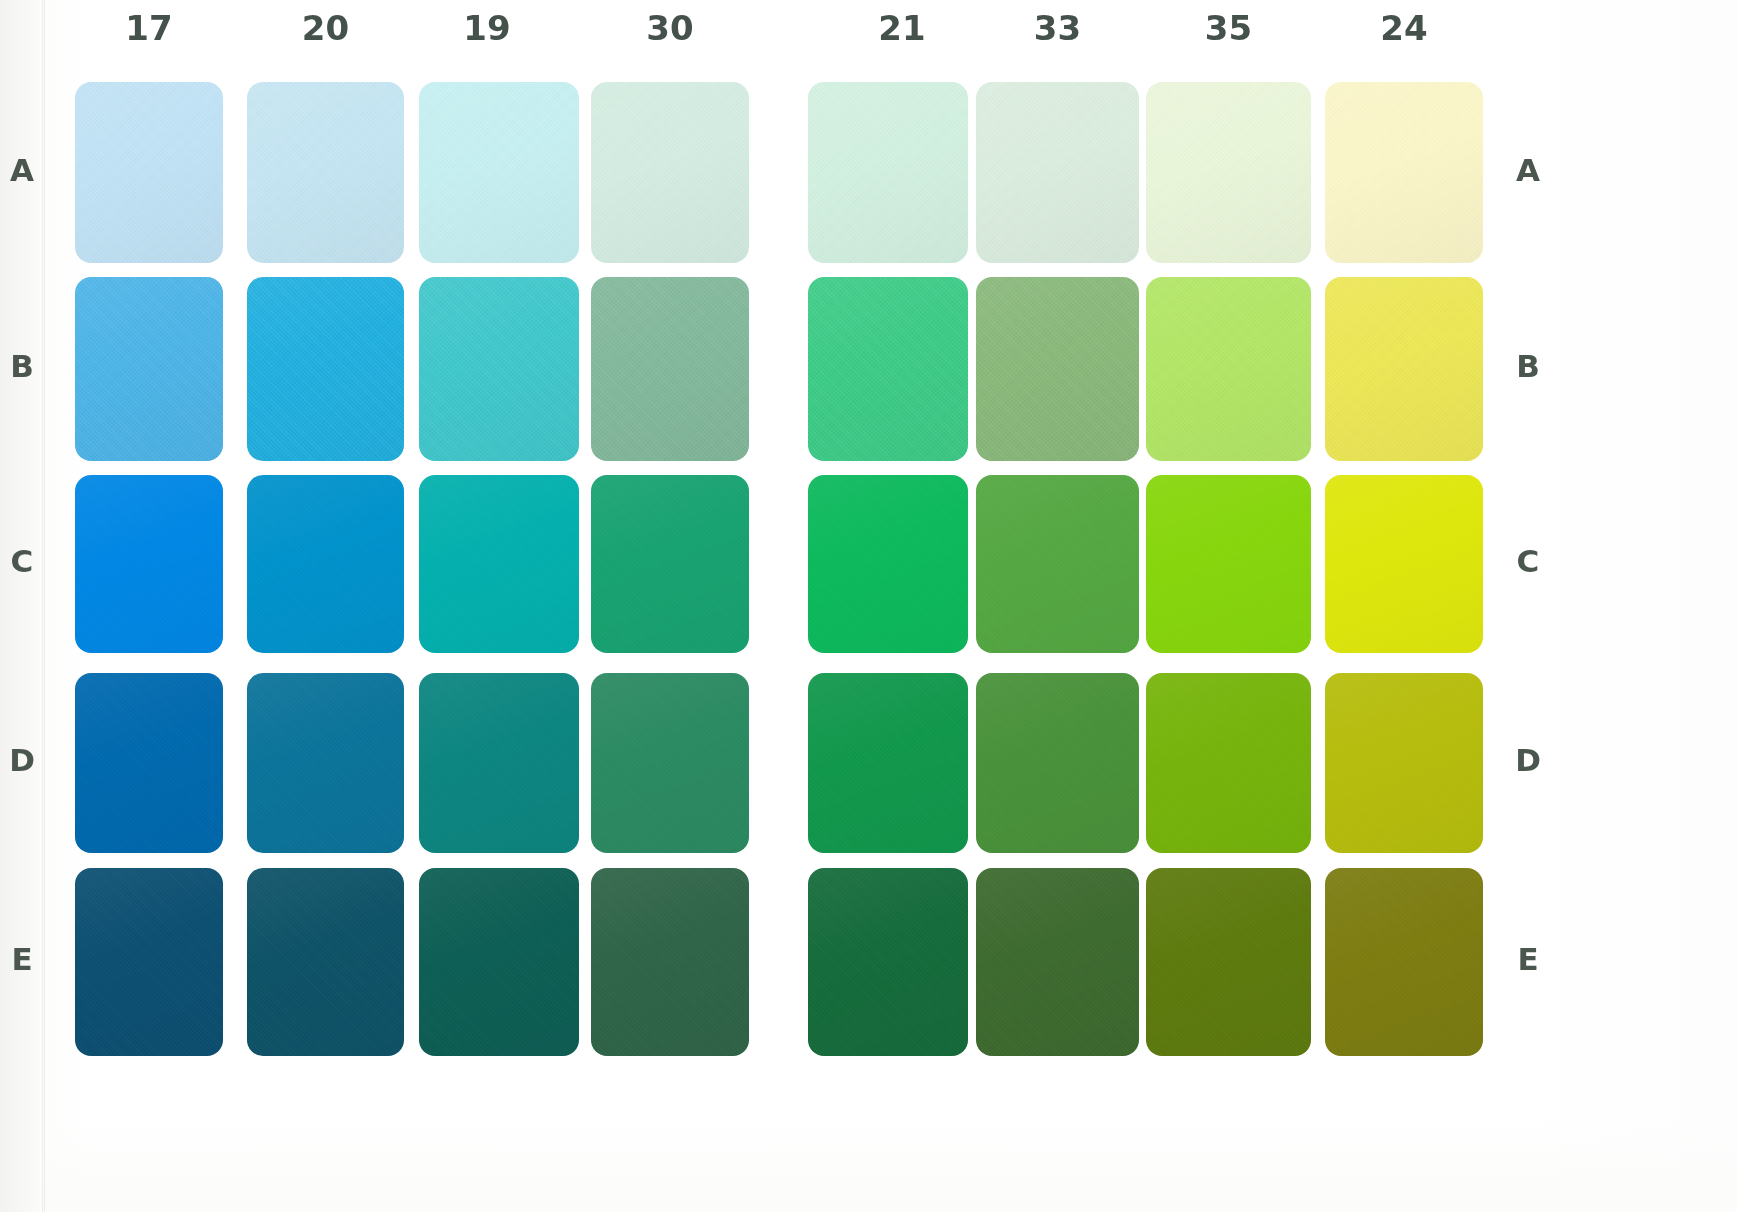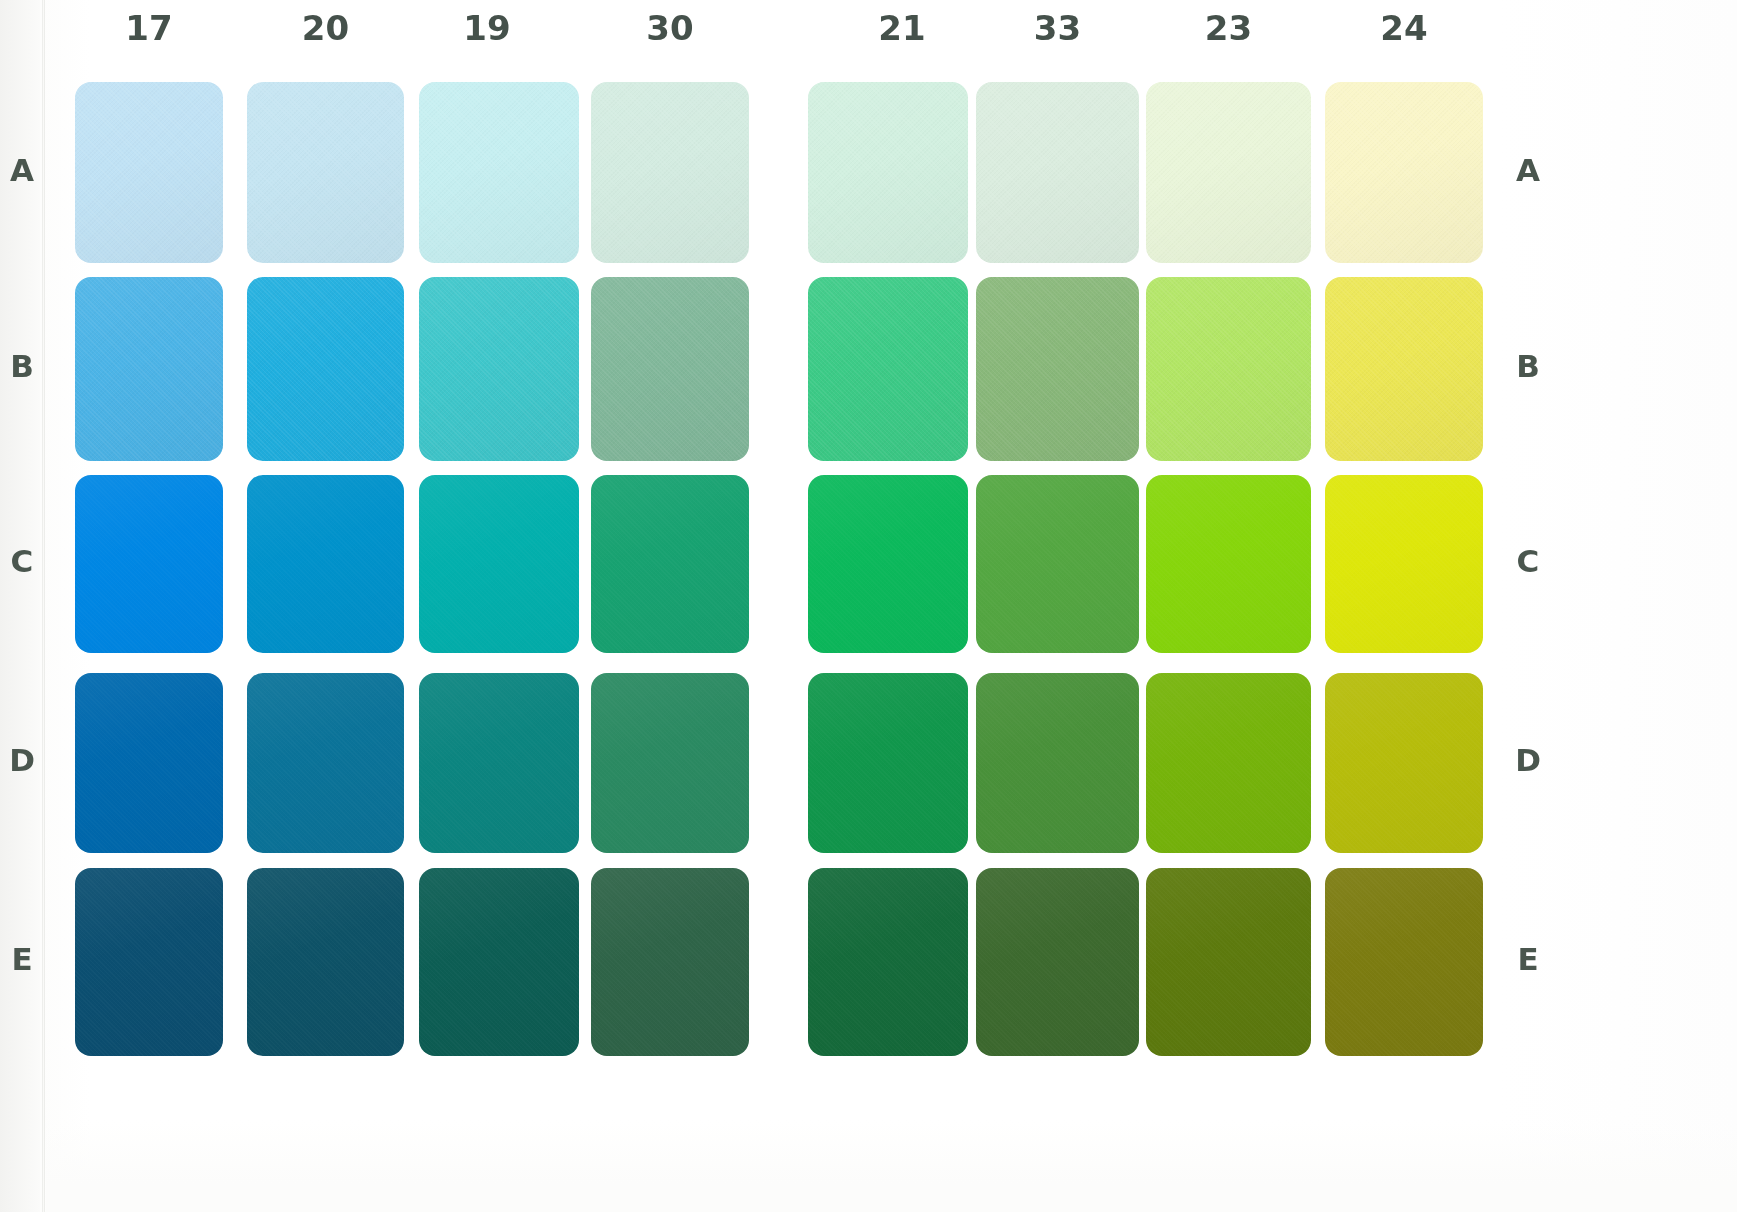--- a/index.html
+++ b/index.html
@@ -100,21 +100,21 @@
   <div class="edge-shade-left"></div>
   <div class="spine-line l1"></div>
 
   <div id="col-heads">
       <div class="col-head" style="left: 74px;">17</div>
       <div class="col-head" style="left: 250.5px;">20</div>
       <div class="col-head" style="left: 412px;">19</div>
       <div class="col-head" style="left: 595px;">30</div>
       <div class="col-head" style="left: 827px;">21</div>
       <div class="col-head" style="left: 982.5px;">33</div>
-      <div class="col-head" style="left: 1153.5px;">23</div>
+      <div class="col-head" style="left: 1153.5px;">35</div>
       <div class="col-head" style="left: 1329px;">24</div>
     </div>
   <div id="row-labels-left">
       <div class="row-label left" style="top: 151.5px;">A</div>
       <div class="row-label left" style="top: 348px;">B</div>
       <div class="row-label left" style="top: 543px;">C</div>
       <div class="row-label left" style="top: 742px;">D</div>
       <div class="row-label left" style="top: 941px;">E</div>
     </div>
   <div id="row-labels-right">

